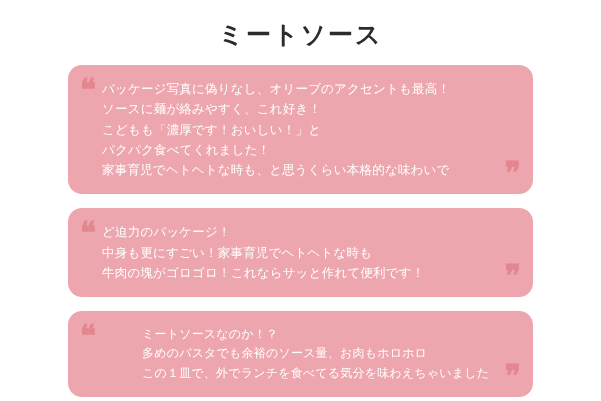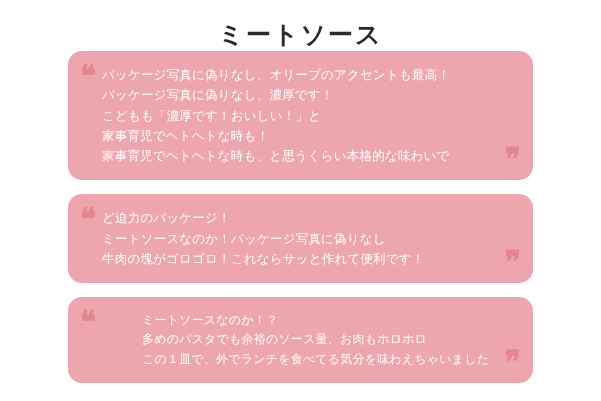--- a/index.html
+++ b/index.html
@@ -19,20 +19,21 @@
     height: 401px;
     box-sizing: border-box;
   }
   .title {
     text-align: center;
     font-size: 25px;
     font-weight: bold;
     letter-spacing: 2px;
     color: #2b2b2b;
     padding-top: 18px;
+    padding-bottom: 14px;
     font-family: "Liberation Sans", sans-serif;
   }
   .cards {
     padding: 0 68px;
     box-sizing: border-box;
   }
   .card {
     position: relative;
     background: #eda6ae;
     border-radius: 14px;
@@ -73,31 +74,31 @@
 
 <div class="page">
 
   <div class="title">ミートソース</div>
 
   <div class="cards">
 
     <div class="card">
       <span class="quote open">❝</span>
       <div class="line">パッケージ写真に偽りなし、オリーブのアクセントも最高！</div>
-      <div class="line">パッケージ写真に偽りなし、濃厚です！</div>
+      <div class="line">ソースに麺が絡みやすく、これ好き！</div>
       <div class="line">こどもも「濃厚です！おいしい！」と</div>
-      <div class="line">家事育児でヘトヘトな時も！</div>
+      <div class="line">パクパク食べてくれました！</div>
       <div class="line">家事育児でヘトヘトな時も、と思うくらい本格的な味わいで</div>
       <span class="quote close">❞</span>
     </div>
 
     <div class="card">
       <span class="quote open">❝</span>
       <div class="line">ど迫力のパッケージ！</div>
-      <div class="line">ミートソースなのか！パッケージ写真に偽りなし</div>
+      <div class="line">中身も更にすごい！家事育児でヘトヘトな時も</div>
       <div class="line">牛肉の塊がゴロゴロ！これならサッと作れて便利です！</div>
       <span class="quote close">❞</span>
     </div>
 
     <div class="card small">
       <span class="quote open">❝</span>
       <div class="line">ミートソースなのか！？</div>
       <div class="line">多めのパスタでも余裕のソース量、お肉もホロホロ</div>
       <div class="line">この１皿で、外でランチを食べてる気分を味わえちゃいました</div>
       <span class="quote close">❞</span>

